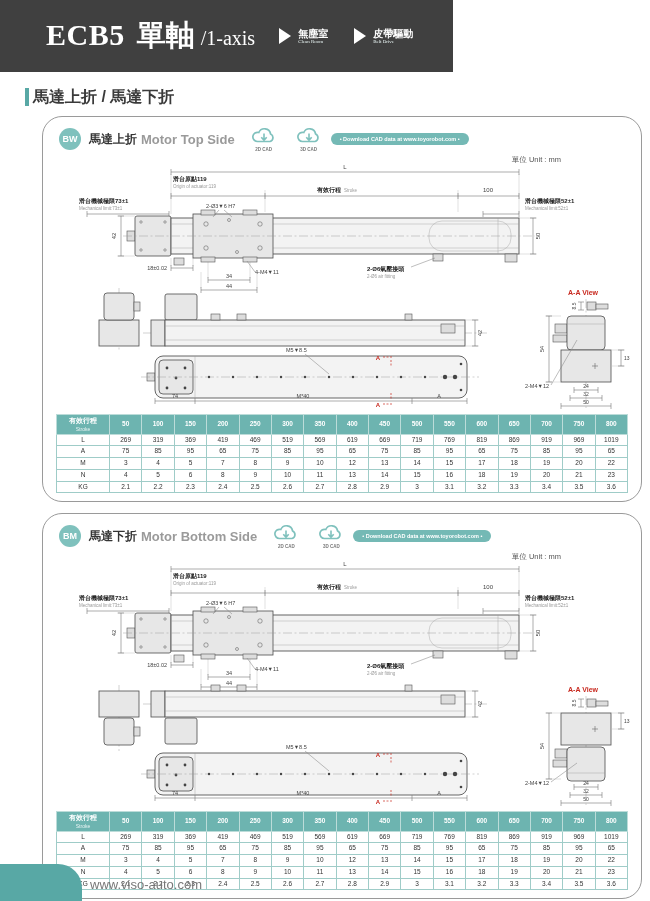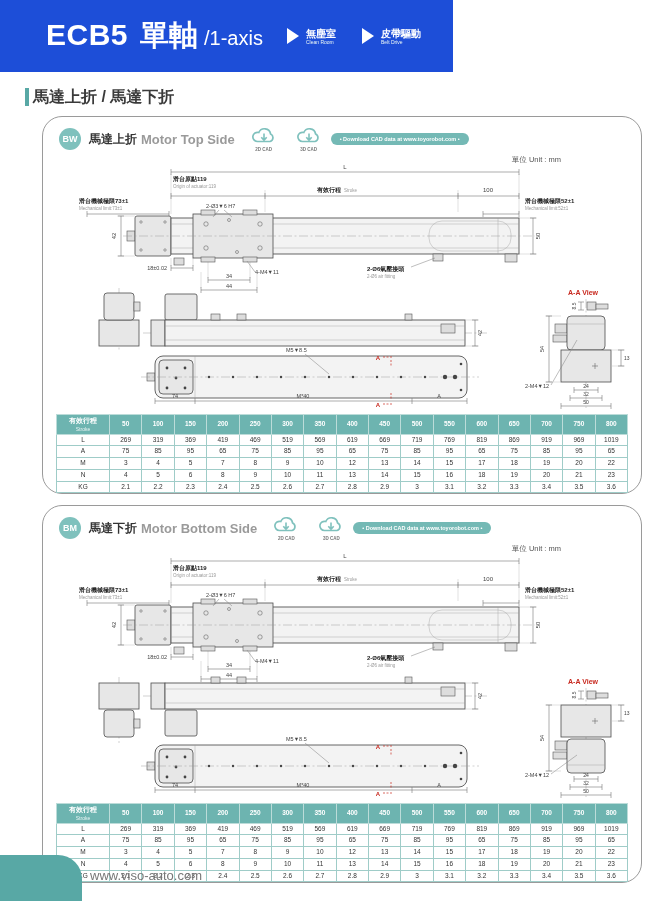--- a/index.html
+++ b/index.html
@@ -1,33 +1,33 @@
 <!DOCTYPE html>
 <html><head>
 <meta charset="utf-8">
 <style>
   html,body{margin:0;padding:0;}
   body{width:650px;min-height:901px;background:#fff;font-family:"Liberation Sans",sans-serif;position:relative;overflow:hidden;}
   
-  .hdr{width:453px;height:72px;background:#1d4ed8;display:flex;align-items:center;}
+  .hdr{width:453px;height:72px;background:#404040;display:flex;align-items:center;font-family:Liberation Serif, serif;}
   .hdr-title{margin-left:46px;color:#fff;white-space:nowrap;display:flex;align-items:baseline;}
   .hdr-model{font-size:30px;font-weight:bold;letter-spacing:.5px;}
   .hdr-sub{font-size:29px;font-weight:bold;margin-left:12px;}
   .hdr-axis{font-size:20px;font-weight:400;margin-left:6px;}
   .features{display:flex;margin-left:24px;}
   .feature{display:flex;align-items:center;margin-right:26px;}
   .tri{width:0;height:0;border-left:12px solid #fff;border-top:8px solid transparent;border-bottom:8px solid transparent;margin-right:7px;}
   .f-zh{font-size:10px;font-weight:bold;color:#fff;line-height:1.1;}
   .f-en{font-size:5px;color:#eaf6f5;line-height:1.2;}
   
   .section{margin:16px 0 10px 25px;border-left:4px solid #58a8a5;padding-left:4px;}
   .sec-zh{font-size:16px;font-weight:bold;color:#3a3a3a;line-height:1.15;}
   .sec-en{font-size:9px;font-weight:bold;color:#9c9c9c;margin-top:2px;}
   
-  .panel{margin:0 0 11px 42px;width:600px;border:1px solid #9a9a9a;border-radius:20px;position:relative;background:#fff;box-sizing:border-box;}
+  .panel{margin:0 0 11px 42px;width:600px;border:1px solid #9a9a9a;border-radius:20px;position:relative;background:#fff;padding-bottom:8px;box-sizing:border-box;}
   .panel-head{display:flex;align-items:center;padding:9px 0 0 16px;height:26px;}
   .badge{width:22px;height:22px;border-radius:50%;background:#7fc1bd;color:#fff;font-size:9px;font-weight:bold;display:flex;align-items:center;justify-content:center;flex:0 0 auto;}
   .p-zh{font-size:12px;font-weight:bold;color:#333;margin-left:8px;white-space:nowrap;}
   .p-en{font-size:13px;font-weight:bold;color:#9a9a9a;margin-left:4px;white-space:nowrap;}
   .cad{margin-left:13px;text-align:center;width:32px;}
   .cad-label{font-size:4.5px;color:#777;font-weight:bold;margin-top:-1px;}
   .pill{margin-left:6px;background:#74b9b5;color:#fff;font-size:5.5px;font-weight:bold;border-radius:8px;padding:3px 9px;white-space:nowrap;}
   .unit{position:absolute;top:12px;right:80px;font-size:7.5px;color:#555;margin-top:26px;}
   .drawing{display:block;margin:2px auto 0;}
   .panel.motor-top .m-bottom{display:none;}

